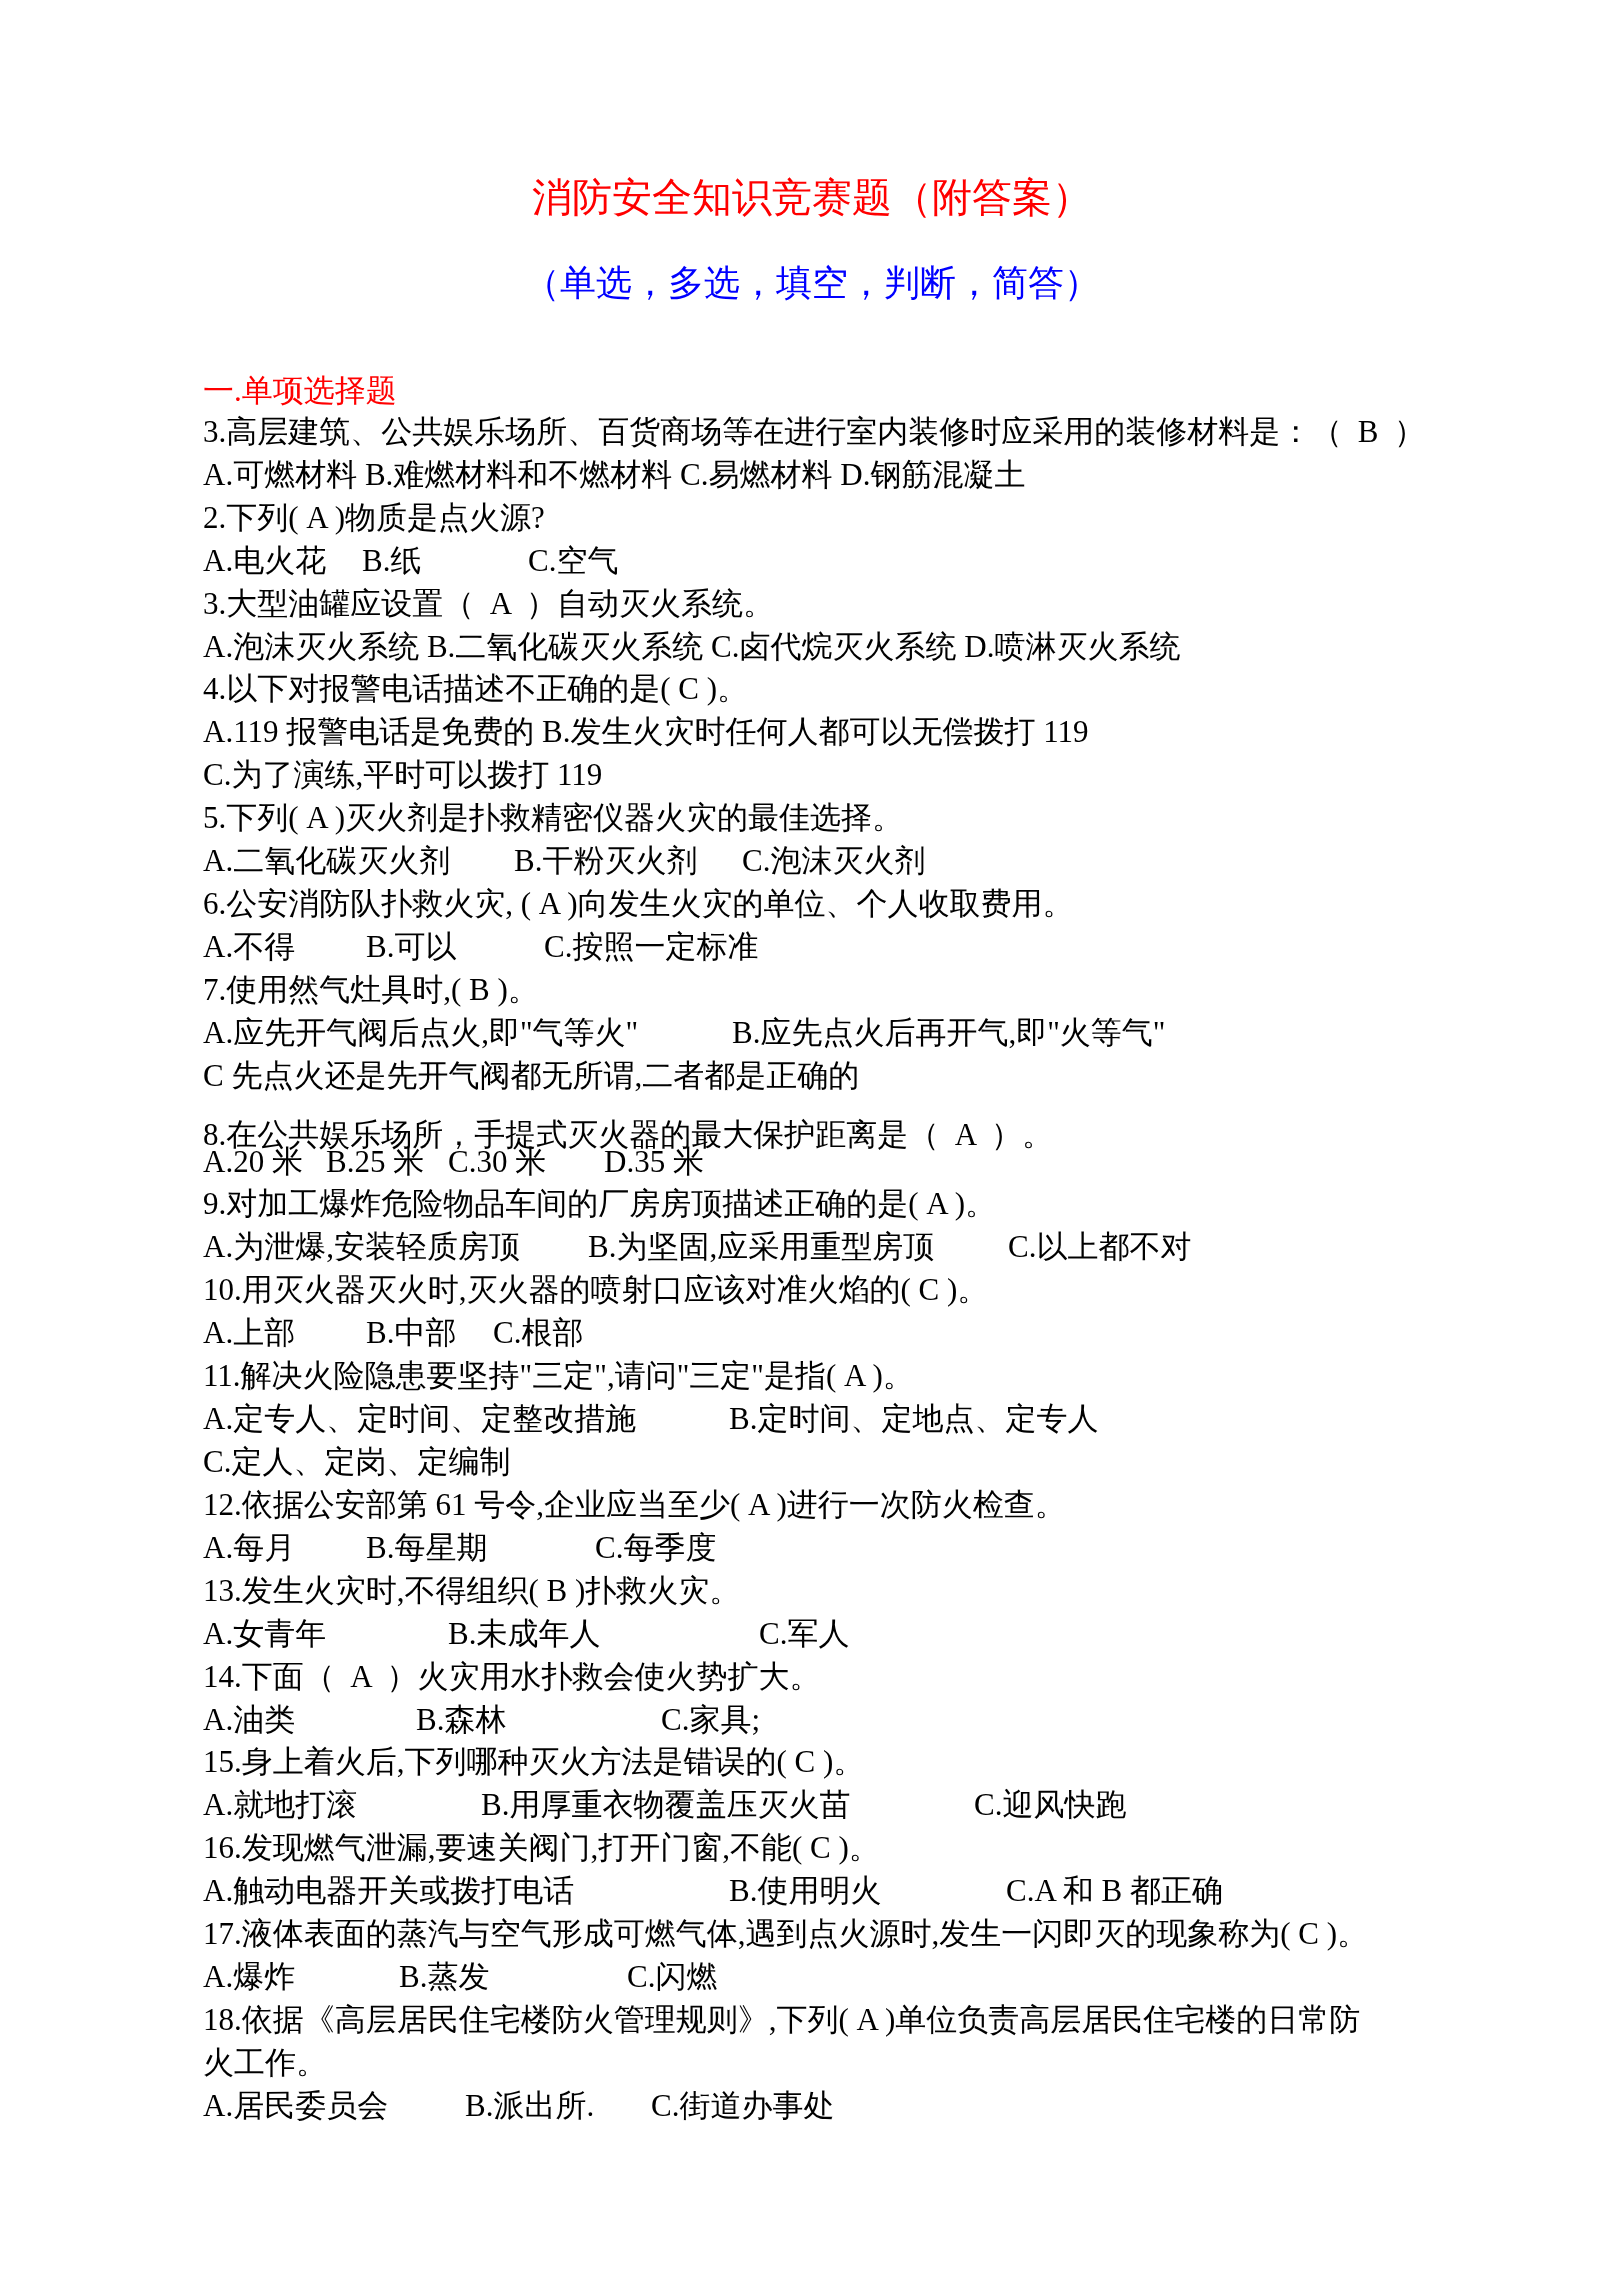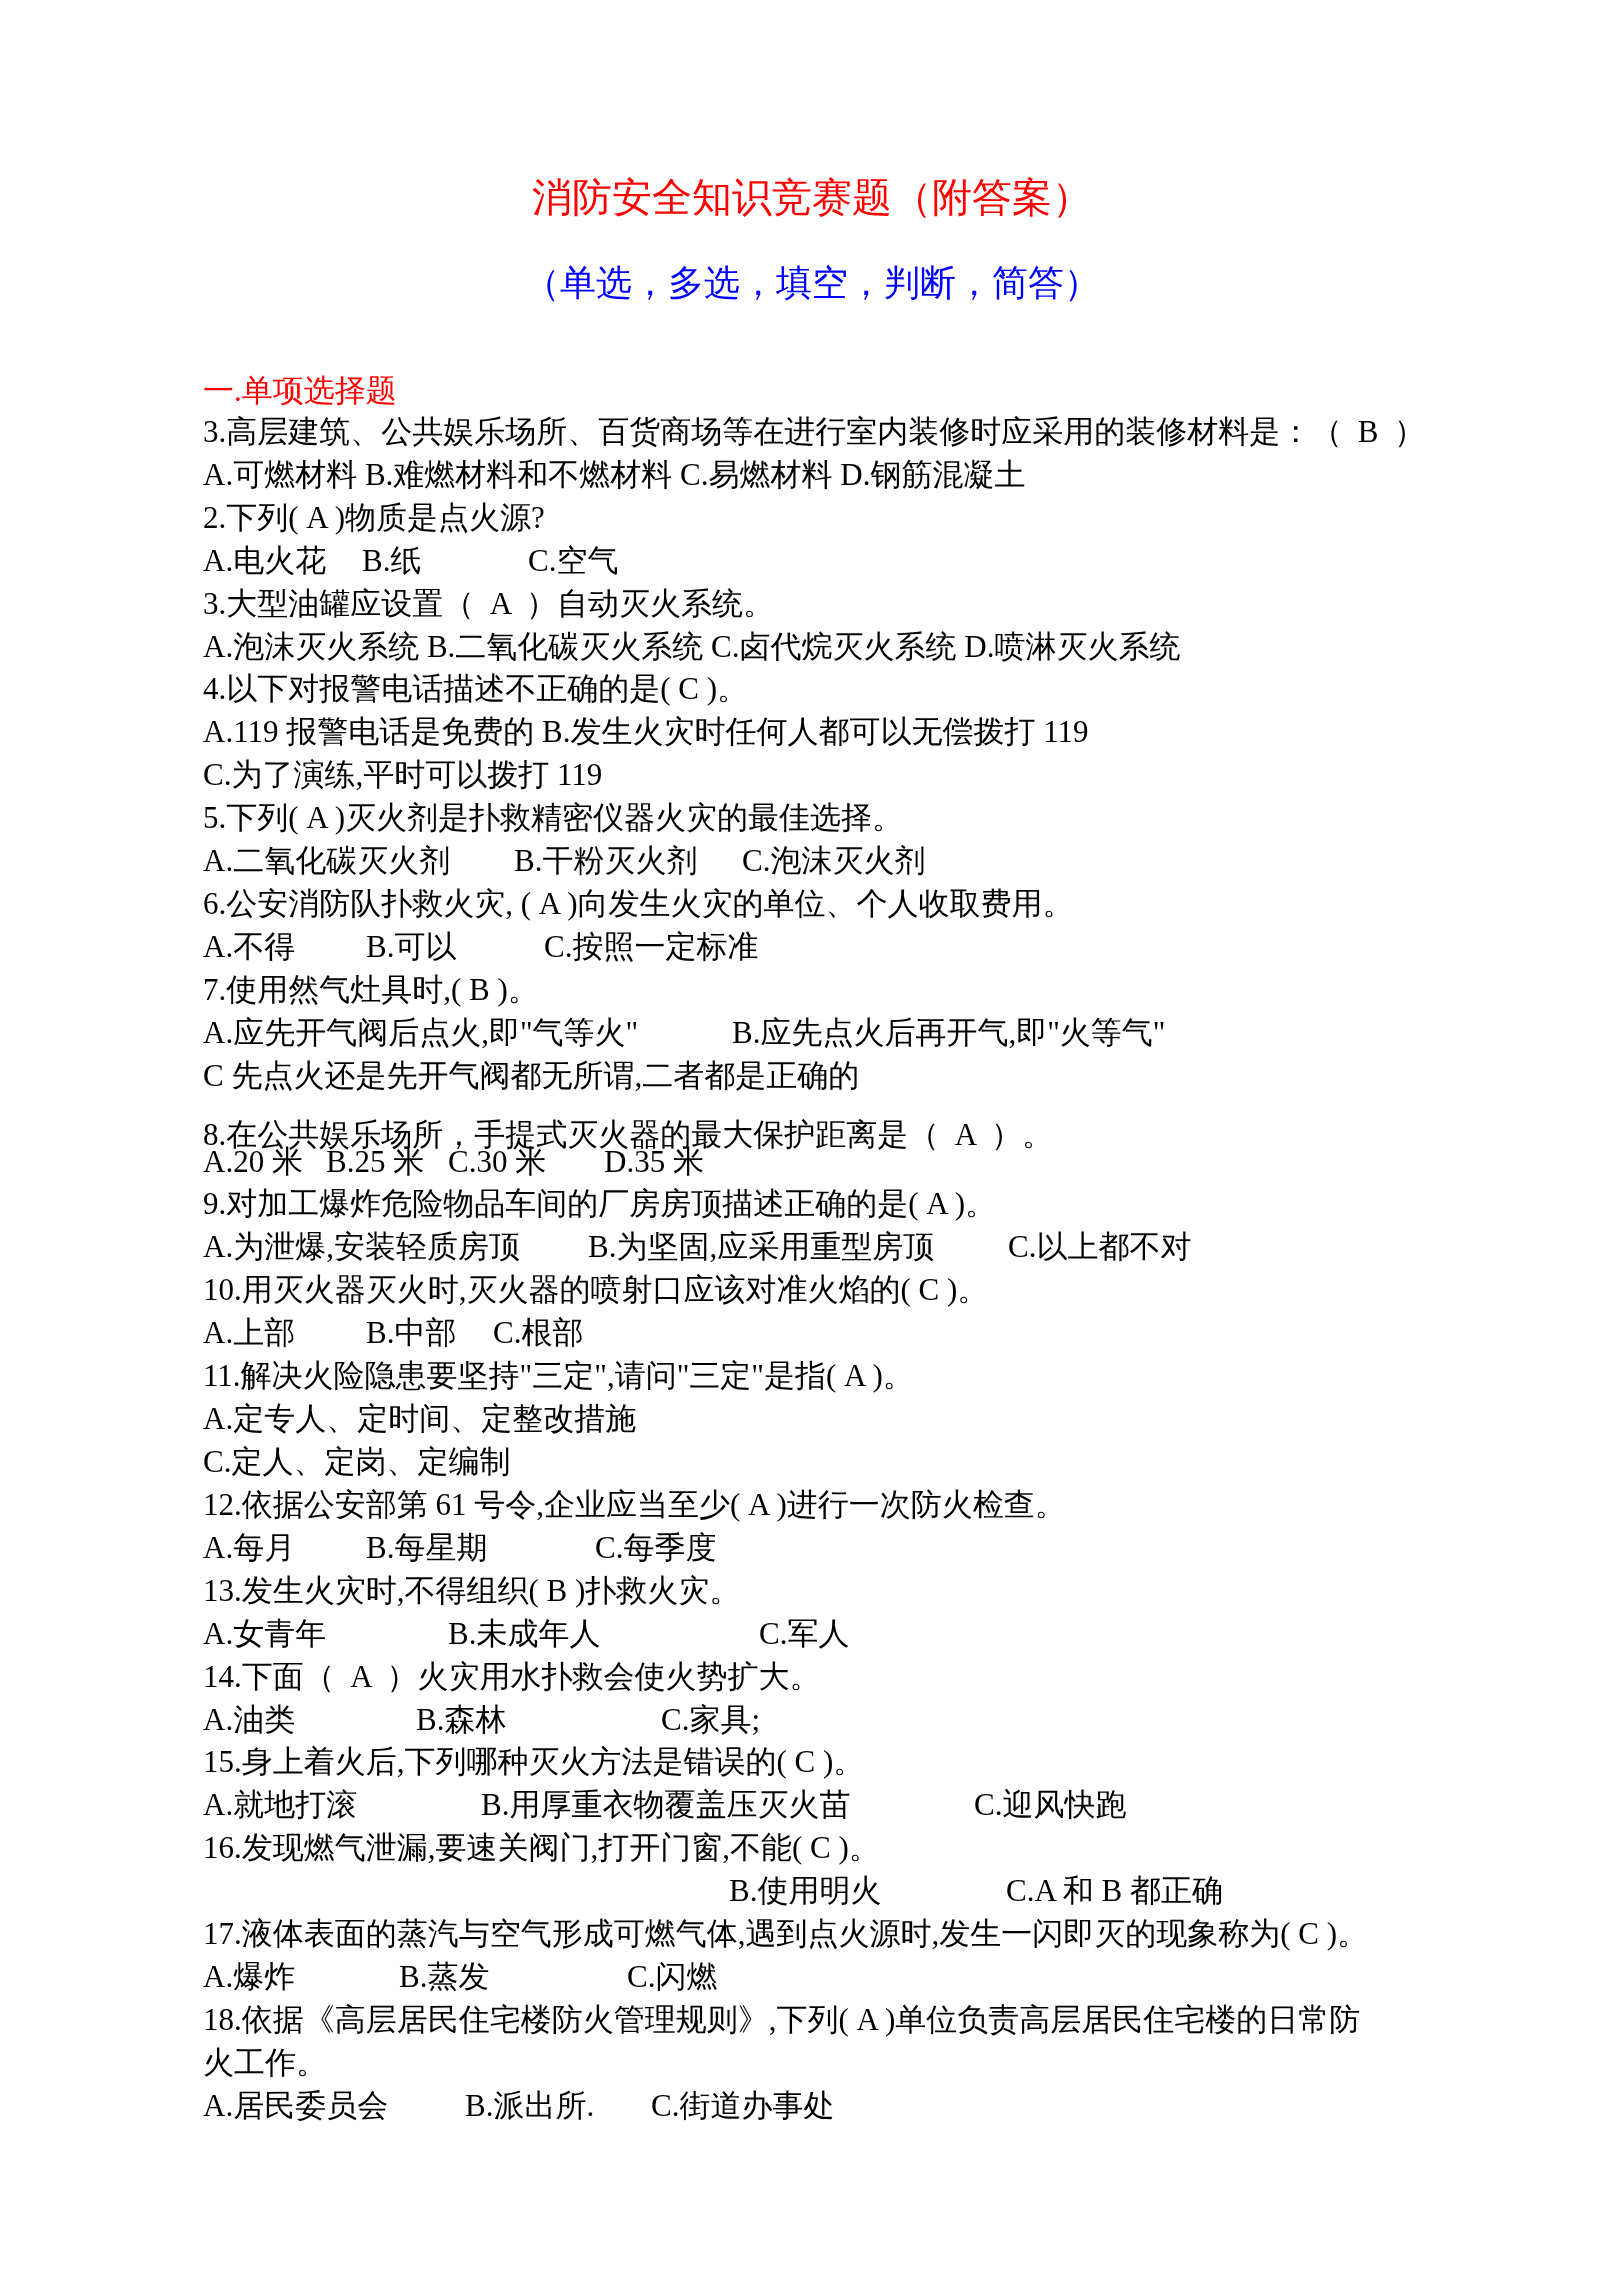--- a/index.html
+++ b/index.html
@@ -85,32 +85,32 @@
       <div class="body-line" style="top: 968px;"><span class="seg" style="left: 203px;">7.使用然气灶具时,( B )。</span></div>
       <div class="body-line" style="top: 1011px;"><span class="seg" style="left: 203px;">A.应先开气阀后点火,即"气等火"</span><span class="seg" style="left: 732px;">B.应先点火后再开气,即"火等气"</span></div>
       <div class="body-line" style="top: 1054px;"><span class="seg" style="left: 203px;">C 先点火还是先开气阀都无所谓,二者都是正确的</span></div>
       <div class="body-line" style="top: 1097px;"><span class="seg" style="left: 203px; margin-top: 16px;">8.在公共娱乐场所，手提式灭火器的最大保护距离是（  A  ）。</span></div>
       <div class="body-line" style="top: 1140px;"><span class="seg" style="left: 203px;">A.20 米</span><span class="seg" style="left: 326px;">B.25 米</span><span class="seg" style="left: 448px;">C.30 米</span><span class="seg" style="left: 604px;">D.35 米</span></div>
       <div class="body-line" style="top: 1182px;"><span class="seg" style="left: 203px;">9.对加工爆炸危险物品车间的厂房房顶描述正确的是( A )。</span></div>
       <div class="body-line" style="top: 1225px;"><span class="seg" style="left: 203px;">A.为泄爆,安装轻质房顶</span><span class="seg" style="left: 588px;">B.为坚固,应采用重型房顶</span><span class="seg" style="left: 1008px;">C.以上都不对</span></div>
       <div class="body-line" style="top: 1268px;"><span class="seg" style="left: 203px;">10.用灭火器灭火时,灭火器的喷射口应该对准火焰的( C )。</span></div>
       <div class="body-line" style="top: 1311px;"><span class="seg" style="left: 203px;">A.上部</span><span class="seg" style="left: 366px;">B.中部</span><span class="seg" style="left: 493px;">C.根部</span></div>
       <div class="body-line" style="top: 1354px;"><span class="seg" style="left: 203px;">11.解决火险隐患要坚持"三定",请问"三定"是指( A )。</span></div>
-      <div class="body-line" style="top: 1397px;"><span class="seg" style="left: 203px;">A.定专人、定时间、定整改措施</span></div>
+      <div class="body-line" style="top: 1397px;"><span class="seg" style="left: 203px;">A.定专人、定时间、定整改措施</span><span class="seg" style="left: 729px;">B.定时间、定地点、定专人</span></div>
       <div class="body-line" style="top: 1440px;"><span class="seg" style="left: 203px;">C.定人、定岗、定编制</span></div>
       <div class="body-line" style="top: 1483px;"><span class="seg" style="left: 203px;">12.依据公安部第 61 号令,企业应当至少( A )进行一次防火检查。</span></div>
       <div class="body-line" style="top: 1526px;"><span class="seg" style="left: 203px;">A.每月</span><span class="seg" style="left: 366px;">B.每星期</span><span class="seg" style="left: 595px;">C.每季度</span></div>
       <div class="body-line" style="top: 1569px;"><span class="seg" style="left: 203px;">13.发生火灾时,不得组织( B )扑救火灾。</span></div>
       <div class="body-line" style="top: 1612px; padding-left: 16px;"><span class="seg" style="left: 203px;">A.女青年</span><span class="seg" style="left: 448px;">B.未成年人</span><span class="seg" style="left: 759px;">C.军人</span></div>
       <div class="body-line" style="top: 1655px;"><span class="seg" style="left: 203px;">14.下面（  A  ）火灾用水扑救会使火势扩大。</span></div>
       <div class="body-line" style="top: 1698px; text-align: center;"><span class="seg" style="left: 203px;">A.油类</span><span class="seg" style="left: 416px;">B.森林</span><span class="seg" style="left: 661px;">C.家具;</span></div>
       <div class="body-line" style="top: 1740px;"><span class="seg" style="left: 203px;">15.身上着火后,下列哪种灭火方法是错误的( C )。</span></div>
       <div class="body-line" style="top: 1783px;"><span class="seg" style="left: 203px;">A.就地打滚</span><span class="seg" style="left: 481px;">B.用厚重衣物覆盖压灭火苗</span><span class="seg" style="left: 974px;">C.迎风快跑</span></div>
       <div class="body-line" style="top: 1826px;"><span class="seg" style="left: 203px; text-align: center;">16.发现燃气泄漏,要速关阀门,打开门窗,不能( C )。</span></div>
-      <div class="body-line" style="top: 1869px;"><span class="seg" style="left: 729px;">B.使用明火</span><span class="seg" style="left: 1006px;">C.A 和 B 都正确</span></div>
+      <div class="body-line" style="top: 1869px;"><span class="seg" style="left: 203px;">A.触动电器开关或拨打电话</span><span class="seg" style="left: 729px;">B.使用明火</span><span class="seg" style="left: 1006px;">C.A 和 B 都正确</span></div>
       <div class="body-line" style="top: 1912px;"><span class="seg" style="left: 203px;">17.液体表面的蒸汽与空气形成可燃气体,遇到点火源时,发生一闪即灭的现象称为( C )。</span></div>
       <div class="body-line" style="top: 1955px;"><span class="seg" style="left: 203px;">A.爆炸</span><span class="seg" style="left: 399px;">B.蒸发</span><span class="seg" style="left: 627px;">C.闪燃</span></div>
       <div class="body-line" style="top: 1998px;"><span class="seg" style="left: 203px;">18.依据《高层居民住宅楼防火管理规则》,下列( A )单位负责高层居民住宅楼的日常防</span></div>
       <div class="body-line" style="top: 2041px;"><span class="seg" style="left: 203px;">火工作。</span></div>
       <div class="body-line" style="top: 2084px;"><span class="seg" style="left: 203px;">A.居民委员会</span><span class="seg" style="left: 465px;">B.派出所.</span><span class="seg" style="left: 651px;">C.街道办事处</span></div>
     </div>
 </div>
 
 
 </body></html>

